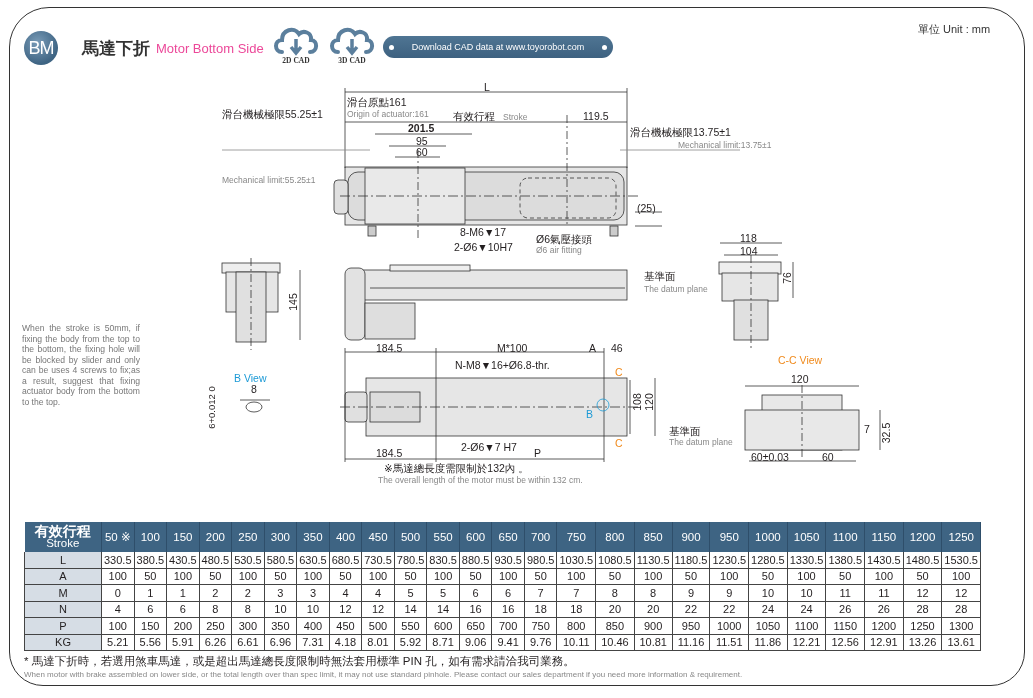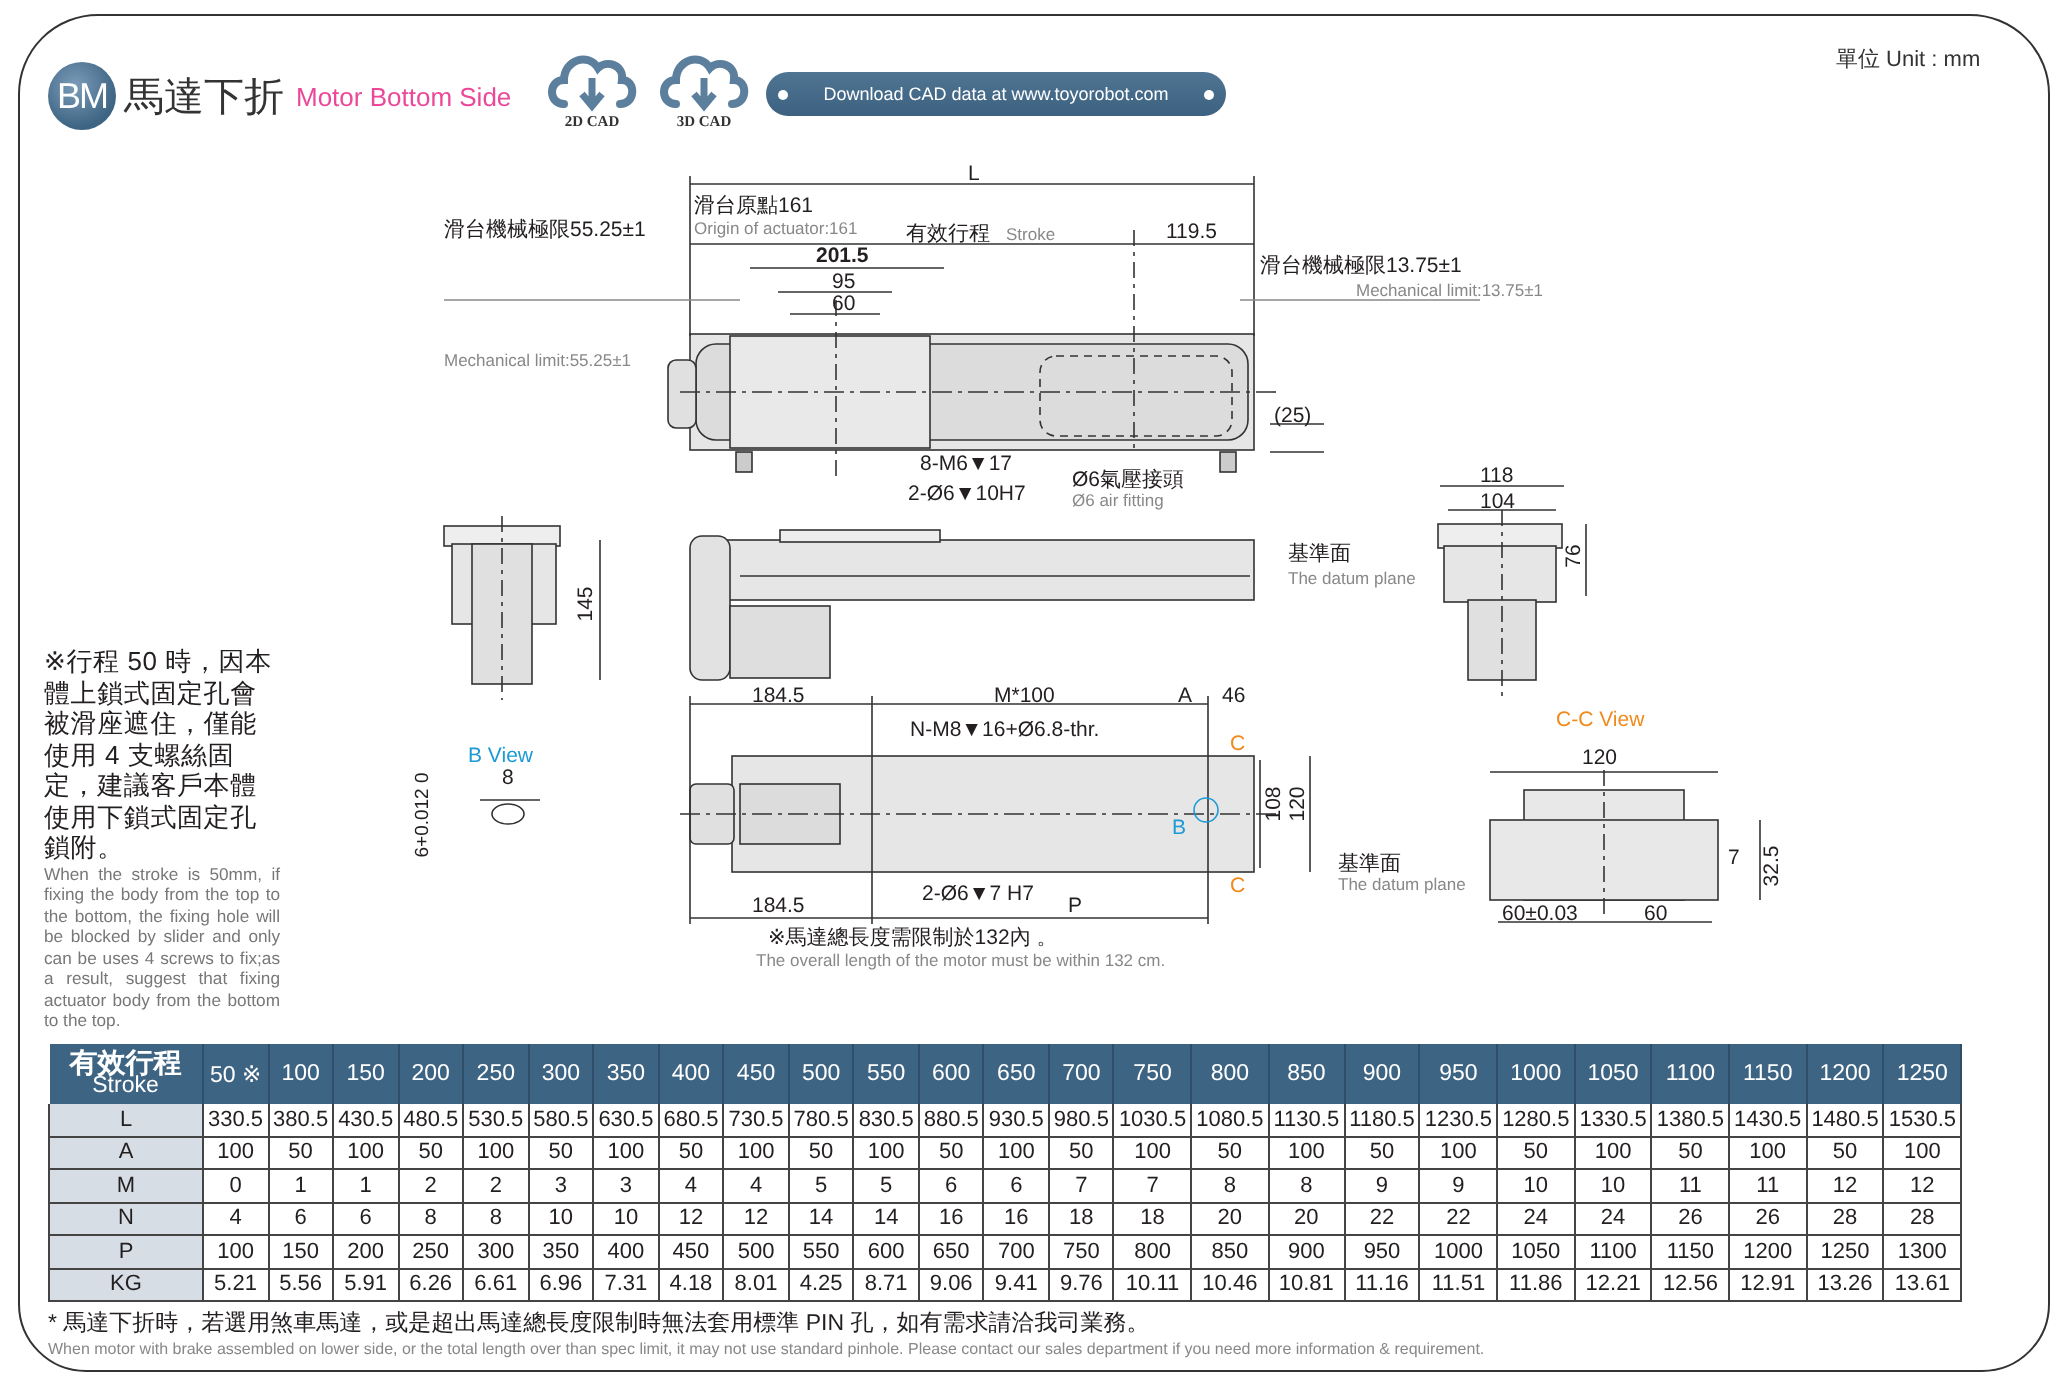--- a/index.html
+++ b/index.html
@@ -1,20 +1,20 @@
 <!DOCTYPE html>
 <html><head>
 <meta charset="utf-8">
 <style>
   html,body{margin:0;padding:0;background:#fff;}
   body{width:1033px;height:698px;position:relative;overflow:hidden;font-family:"Liberation Sans","DejaVu Sans",sans-serif;color:#231f20;}
   .frame{position:absolute;left:9px;top:7px;width:1016px;height:679px;border:1.6px solid #333;border-radius:40px 40px 34px 34px;box-sizing:border-box;}
   .hdr{position:absolute;left:24px;top:32px;height:32px;display:flex;align-items:center;}
   .bm{width:34px;height:34px;border-radius:50%;background:radial-gradient(circle at 40% 35%,#7a9cb8,#3e6483 70%);color:#fff;font-size:18px;display:flex;align-items:center;justify-content:center;letter-spacing:-1px;}
-  .ttl-zh{font-weight:normal;font-size:20px;margin-left:4px;color:#333;}
+  .ttl-zh{font-weight:bold;font-size:17px;margin-left:24px;color:#333;}
   .ttl-en{font-size:13px;margin-left:6px;color:#ec4899;}
   .cad{position:absolute;top:22px;width:50px;height:48px;text-align:center;}
   .cad svg{display:block;margin:0 auto;}
   .cad span{font-size:7.5px;font-weight:bold;color:#333;display:block;margin-top:-2px;font-family:Liberation Serif, serif;}
   .dl{position:absolute;left:383px;top:36px;width:230px;height:22px;border-radius:12px;background:linear-gradient(#4f7593,#3d6180);color:#fff;font-size:9px;display:flex;align-items:center;justify-content:space-between;padding:0 6px;box-sizing:border-box;}
   .dl i{width:5px;height:5px;background:#fff;border-radius:50%;display:inline-block;}
   .unit{position:absolute;left:918px;top:22px;font-size:11px;color:#333;}
   .note{position:absolute;left:22px;top:323px;width:118px;}
   .note .zh{font-size:13px;line-height:15.5px;color:#231f20;letter-spacing:0.3px;}
   .note .en{font-size:8.6px;line-height:10.5px;color:#777;text-align:justify;}
@@ -203,21 +203,20 @@
 <div class="lbl orange" style="left:778px;top:354px;">C-C View</div>
 <div class="lbl" style="left:791px;top:373px;">120</div>
 <div class="lbl" style="left:864px;top:423px;">7</div>
 <div class="lbl" style="left:876px;top:427px;transform:rotate(-90deg);">32.5</div>
 <div class="lbl" style="left:751px;top:451px;">60±0.03</div>
 <div class="lbl" style="left:822px;top:451px;">60</div>
 <div class="lbl" style="left:669px;top:425px;">基準面</div>
 <div class="sub" style="left:669px;top:437px;">The datum plane</div>
 
 <div class="note">
-  <div class="zh">※行程 50 時，因本體上鎖式固定孔會被滑座遮住，僅能使用 4 支螺絲固定，建議客戶本體使用下鎖式固定孔鎖附。</div>
   <div class="en">When the stroke is 50mm, if fixing the body from the top to the bottom, the fixing hole will be blocked by slider and only can be uses 4 screws to fix;as a result, suggest that fixing actuator body from the bottom to the top.</div>
 </div>
 
 <table class="spec">
   <thead>
     <tr id="spec-head">
       <th class="head">
         <b>有效行程</b>
         <span>Stroke</span>
       </th>
@@ -393,21 +392,21 @@
         <td class="rh">KG</td>
         <td>5.21</td>
         <td>5.56</td>
         <td>5.91</td>
         <td>6.26</td>
         <td>6.61</td>
         <td>6.96</td>
         <td>7.31</td>
         <td>4.18</td>
         <td>8.01</td>
-        <td>4.25</td>
+        <td>5.92</td>
         <td>8.71</td>
         <td>9.06</td>
         <td>9.41</td>
         <td>9.76</td>
         <td>10.11</td>
         <td>10.46</td>
         <td>10.81</td>
         <td>11.16</td>
         <td>11.51</td>
         <td>11.86</td>

